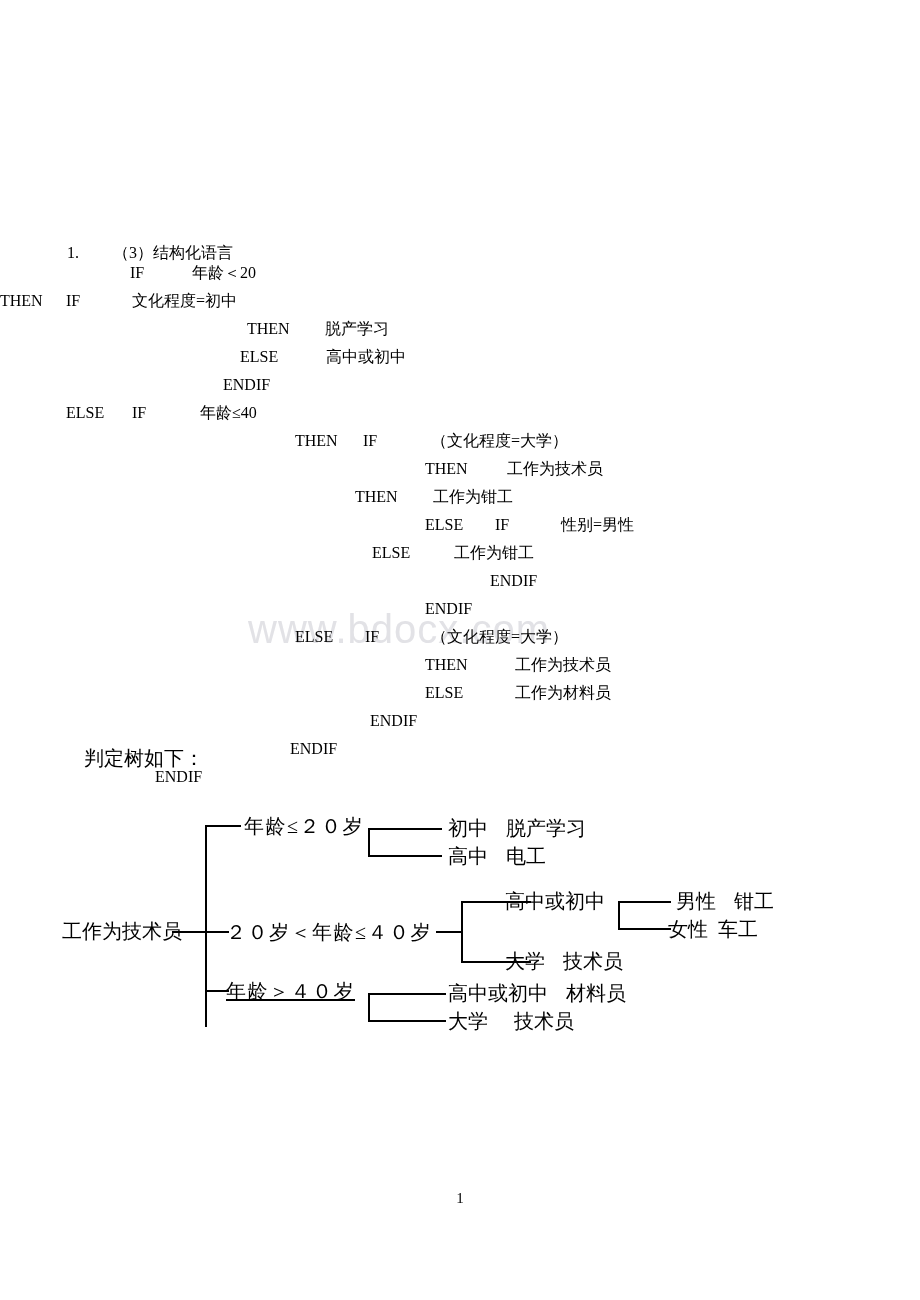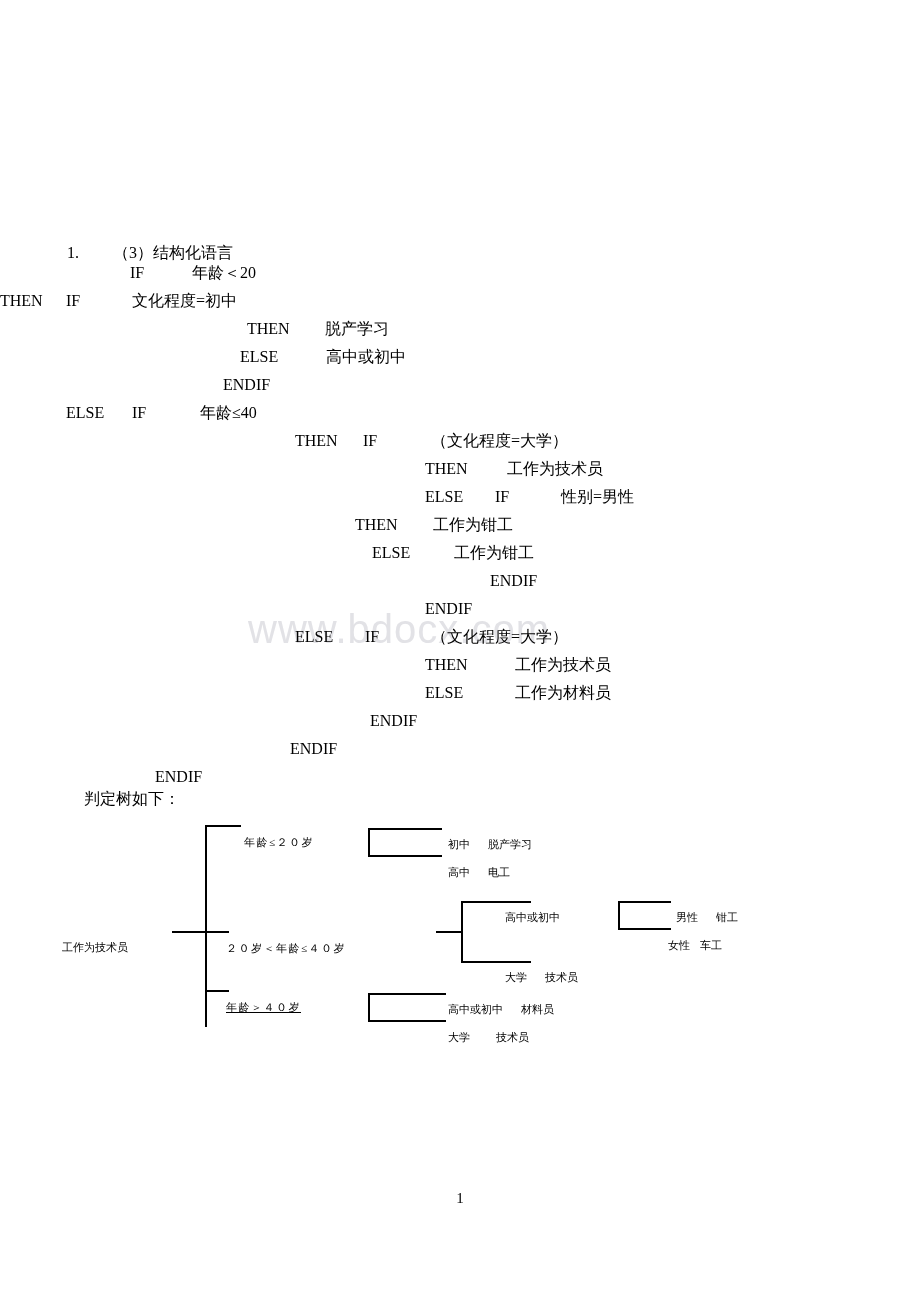--- a/index.html
+++ b/index.html
@@ -74,42 +74,41 @@
     font-size: 16px;
     line-height: 28px;
     white-space: nowrap;
   }
   .code-line > span { display: inline-block; }
 
   
   #tree-caption {
     position: absolute;
     left: 84px;
-    top: 787px;
-    font-size: 16px;
+    top: 746px;
+    font-size: 20px;
     line-height: 24px;
     white-space: nowrap;
     z-index: 10;
   }
 
   
   #tree {
     position: absolute;
     left: 0px;
     top: 800px;
     width: 920px;
     height: 260px;
     z-index: 10;
   }
   .tnode {
     position: absolute;
-    font-size: 11px;
+    font-size: 20px;
     line-height: 22px;
     white-space: nowrap;
-    margin-top: 16px;
   }
   .tnode .gap-sm { display: inline-block; width: 10px; }
   .tnode .gap-md { display: inline-block; width: 18px; }
   .tnode .gap-lg { display: inline-block; width: 26px; }
   .wide { letter-spacing: 1.5px; }
 
   .vline {
     position: absolute;
     width: 2px;
     background: #000000;
@@ -145,22 +144,22 @@
 
   <div id="pseudocode">
       <div class="code-line" style="padding-left: 130px;"><span style="width: 62px;">IF</span><span>年龄＜20</span></div>
       <div class="code-line" style=""><span style="width: 66px;">THEN</span><span style="width: 66px;">IF</span><span>文化程度=初中</span></div>
       <div class="code-line" style="padding-left: 233px; margin-left: 14px;"><span style="width: 78px;">THEN</span><span>脱产学习</span></div>
       <div class="code-line" style="padding-left: 240px;"><span style="width: 86px;">ELSE</span><span>高中或初中</span></div>
       <div class="code-line" style="padding-left: 223px;"><span>ENDIF</span></div>
       <div class="code-line" style="padding-left: 66px;"><span style="width: 66px;">ELSE</span><span style="width: 68px;">IF</span><span>年龄≤40</span></div>
       <div class="code-line" style="padding-left: 295px; text-decoration: underline;"><span style="width: 68px;">THEN</span><span style="width: 68px;">IF</span><span>（文化程度=大学）</span></div>
       <div class="code-line" style="padding-left: 425px;"><span style="width: 82px;">THEN</span><span>工作为技术员</span></div>
+      <div class="code-line" style="padding-left: 355px;"><span style="width: 78px;">THEN</span><span>工作为钳工</span></div>
       <div class="code-line" style="padding-left: 425px;"><span style="width: 70px;">ELSE</span><span style="width: 66px;">IF</span><span>性别=男性</span></div>
-      <div class="code-line" style="padding-left: 355px;"><span style="width: 78px;">THEN</span><span>工作为钳工</span></div>
       <div class="code-line" style="padding-left: 372px;"><span style="width: 82px;">ELSE</span><span>工作为钳工</span></div>
       <div class="code-line" style="padding-left: 490px;"><span>ENDIF</span></div>
       <div class="code-line" style="padding-left: 425px;"><span>ENDIF</span></div>
       <div class="code-line" style="padding-left: 295px;"><span style="width: 70px;">ELSE</span><span style="width: 66px;">IF</span><span>（文化程度=大学）</span></div>
       <div class="code-line" style="padding-left: 425px;"><span style="width: 90px;">THEN</span><span>工作为技术员</span></div>
       <div class="code-line" style="padding-left: 425px;"><span style="width: 90px;">ELSE</span><span>工作为材料员</span></div>
       <div class="code-line" style="padding-left: 370px;"><span>ENDIF</span></div>
       <div class="code-line" style="padding-left: 290px;"><span>ENDIF</span></div>
       <div class="code-line" style="padding-left: 155px;"><span>ENDIF</span></div>
     </div>

